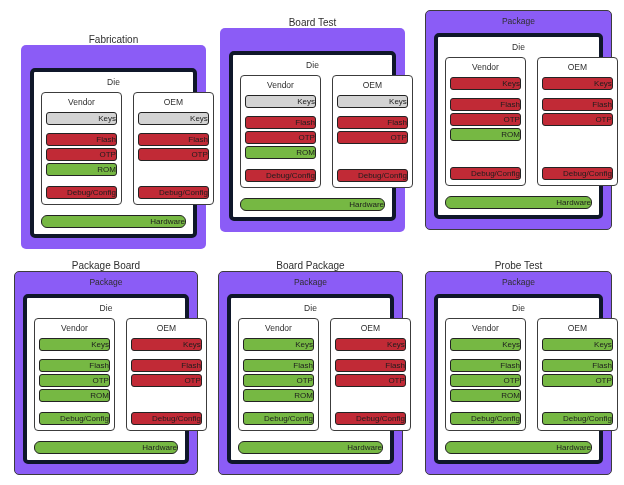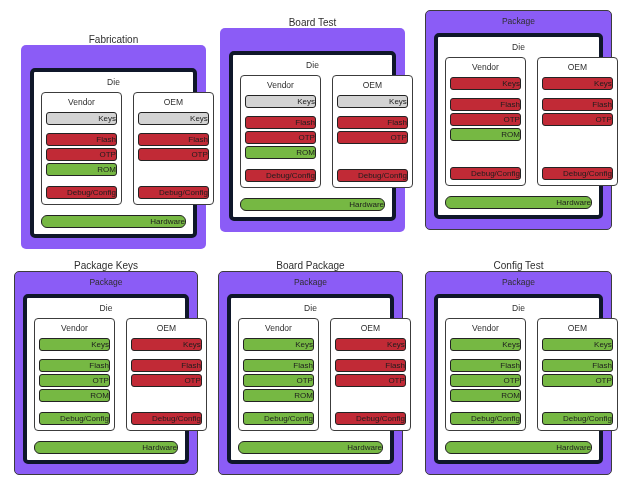--- a/index.html
+++ b/index.html
@@ -140,21 +140,21 @@
             <div class="gap-flex"></div>
             <div class="block debug c-red">Debug/Config</div>
           </div>
         </div>
         <div class="hardware c-green">Hardware</div>
       </div>
     </div>
   </div>
 
   <div class="panel" style="left: 14px; top: 253px; width: 184px; height: 216px;">
-    <div class="panel-title">Package Keys</div>
+    <div class="panel-title">Package Board</div>
     <div class="package">
       <div class="package-label">Package</div>
       <div class="die">
         <div class="die-label">Die</div>
         <div class="cols">
           <div class="col">
             <div class="col-label">Vendor</div>
             <div class="block keys c-green">Keys</div>
             <div class="block flash c-green">Flash</div>
             <div class="block otp c-green">OTP</div>
@@ -202,21 +202,21 @@
             <div class="gap-flex"></div>
             <div class="block debug c-red">Debug/Config</div>
           </div>
         </div>
         <div class="hardware c-green">Hardware</div>
       </div>
     </div>
   </div>
 
   <div class="panel" style="left: 425px; top: 253px; width: 187px; height: 216px;">
-    <div class="panel-title">Config Test</div>
+    <div class="panel-title">Probe Test</div>
     <div class="package">
       <div class="package-label">Package</div>
       <div class="die">
         <div class="die-label">Die</div>
         <div class="cols">
           <div class="col">
             <div class="col-label">Vendor</div>
             <div class="block keys c-green">Keys</div>
             <div class="block flash c-green">Flash</div>
             <div class="block otp c-green">OTP</div>

